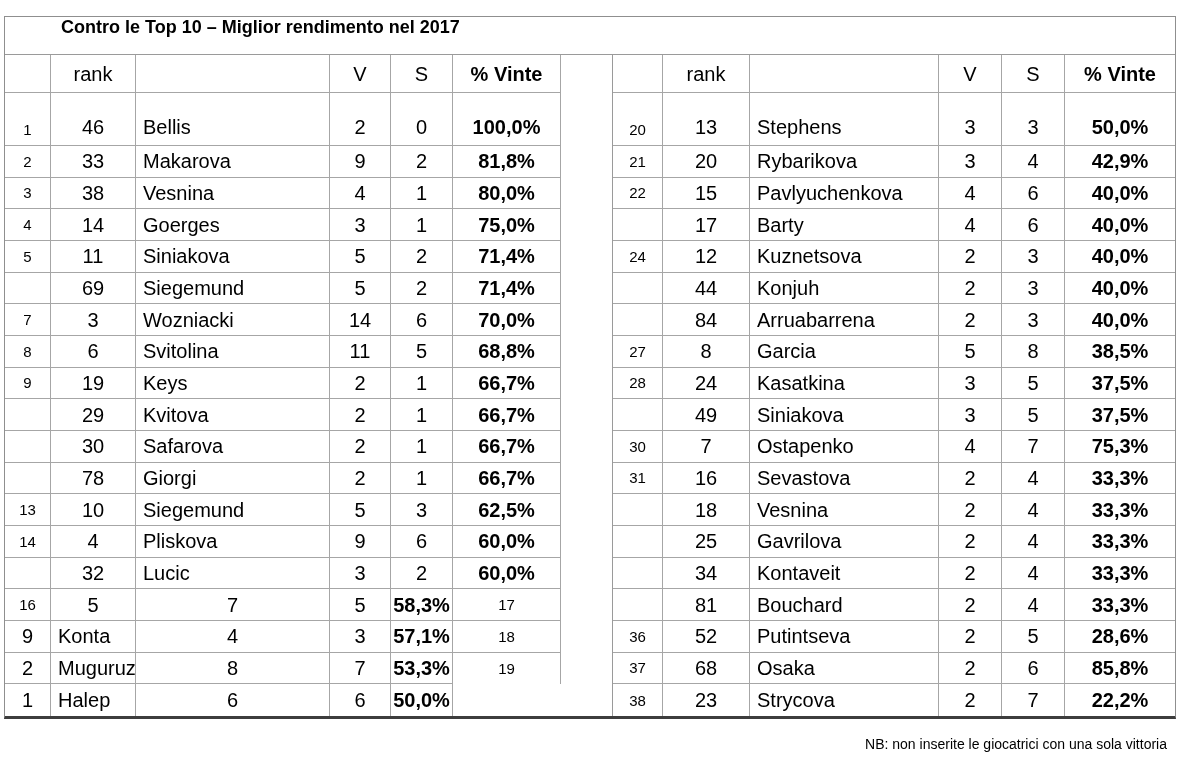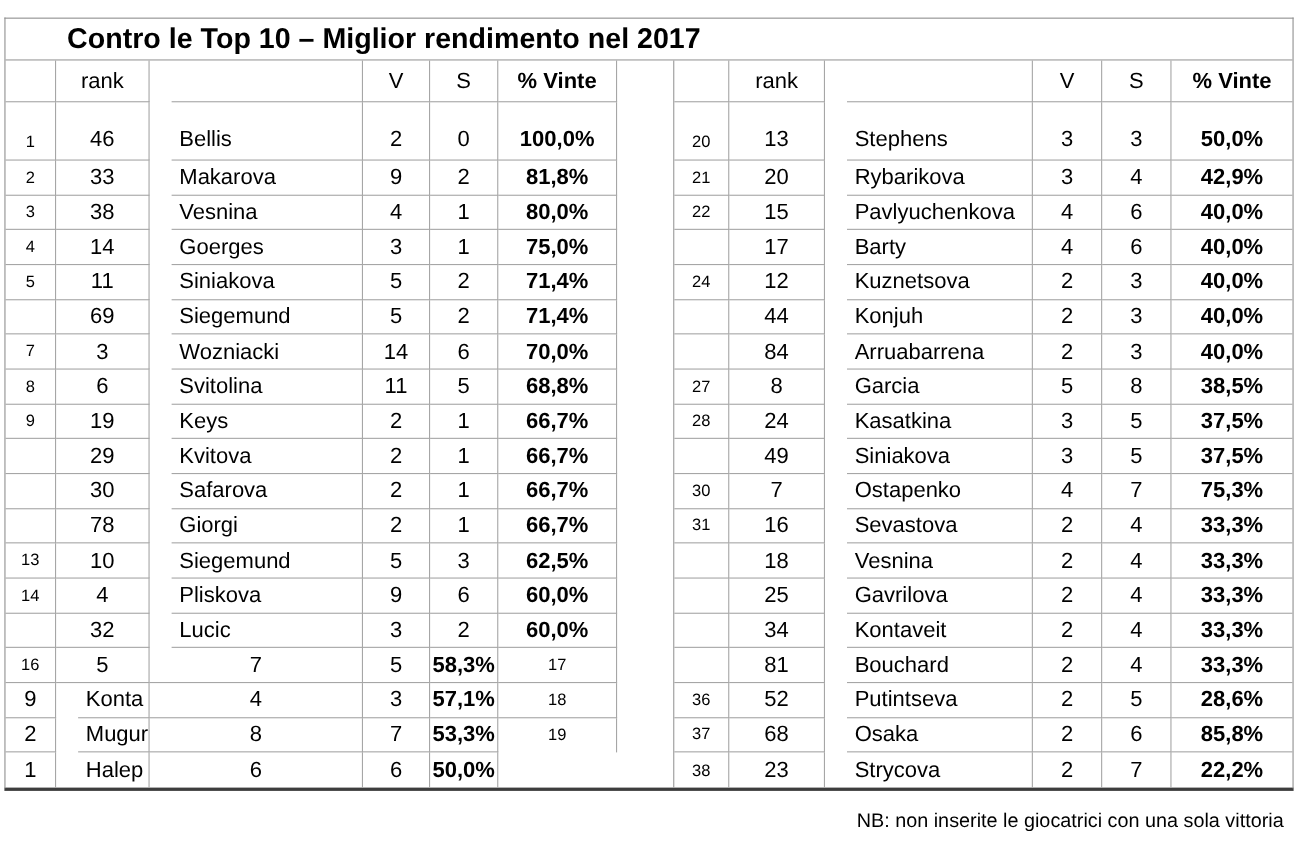--- a/index.html
+++ b/index.html
@@ -4,43 +4,43 @@
 <style>
   html,body{margin:0;padding:0;background:#ffffff;}
   body{width:1181px;height:780px;position:relative;font-family:"Liberation Sans",sans-serif;color:#000;}
   .sheet{
     position:absolute;left:4px;top:16px;width:1172px;height:703px;
     border:1px solid #8f8f8f;border-bottom:3px solid #3d3d3d;
     box-sizing:border-box;background:#fff;
   }
   .title-row{
     height:38px;border-bottom:1px solid #9a9a9a;
-    display:flex;align-items:center;padding-left:56px;
-    font-weight:700;font-size:26px;letter-spacing:0px;box-sizing:border-box;
+    display:flex;padding-left:56px;
+    font-weight:700;font-size:18px;letter-spacing:0px;box-sizing:border-box;
   }
   .body-area{display:flex;height:calc(100% - 38px);}
   .panel{display:grid;grid-template-rows:38px 53px repeat(18,1fr);height:100%;box-sizing:border-box;}
   .panel-left{width:556px;grid-template-columns:46px 85px 194px 61px 62px 1fr;}
   .gap{width:52px;border-right:1px solid #9a9a9a;box-sizing:border-box;}
   .panel-right{flex:1;grid-template-columns:50px 87px 189px 63px 63px 1fr;}
   .cell{
     border-right:1px solid #a6a6a6;border-bottom:1px solid #a6a6a6;
     box-sizing:border-box;display:flex;align-items:center;justify-content:center;
     font-size:20px;line-height:1;overflow:hidden;white-space:nowrap;
   }
-  .cell.name{justify-content:flex-start;padding-left:7px;margin-left:20px;}
+  .cell.name{justify-content:flex-start;padding-left:7px;}
   .cell.pos{font-size:15px;}
   .cell.pct{font-weight:700;}
   .cell.header{font-weight:400;}
   .cell.header.pct{font-weight:700;}
   .cell.tall{align-items:flex-end;padding-bottom:8px;}
   .cell.last-row{border-bottom:none;}
   .panel-right .cell.last-col{border-right:none;}
   .footnote{
-    position:absolute;right:14px;top:736px;font-size:18px;line-height:1.2;
+    position:absolute;right:14px;top:736px;font-size:14px;line-height:1.2;
   }
 </style>
 </head>
 <body>
 
 <div class="sheet">
   <div class="title-row">
     <span>Contro le Top 10 – Miglior rendimento nel 2017</span>
   </div>
   <div class="body-area">

